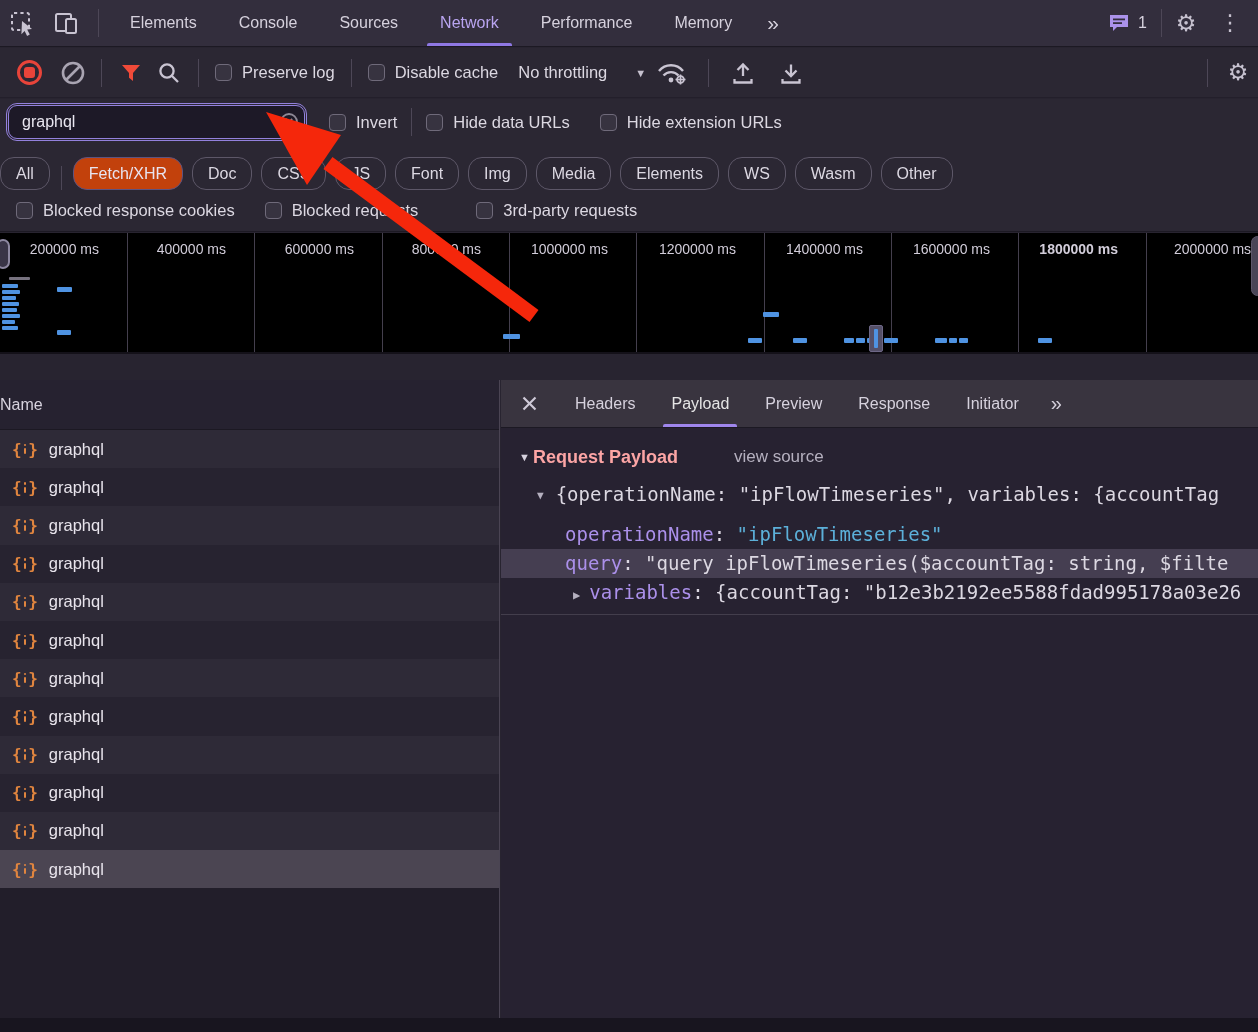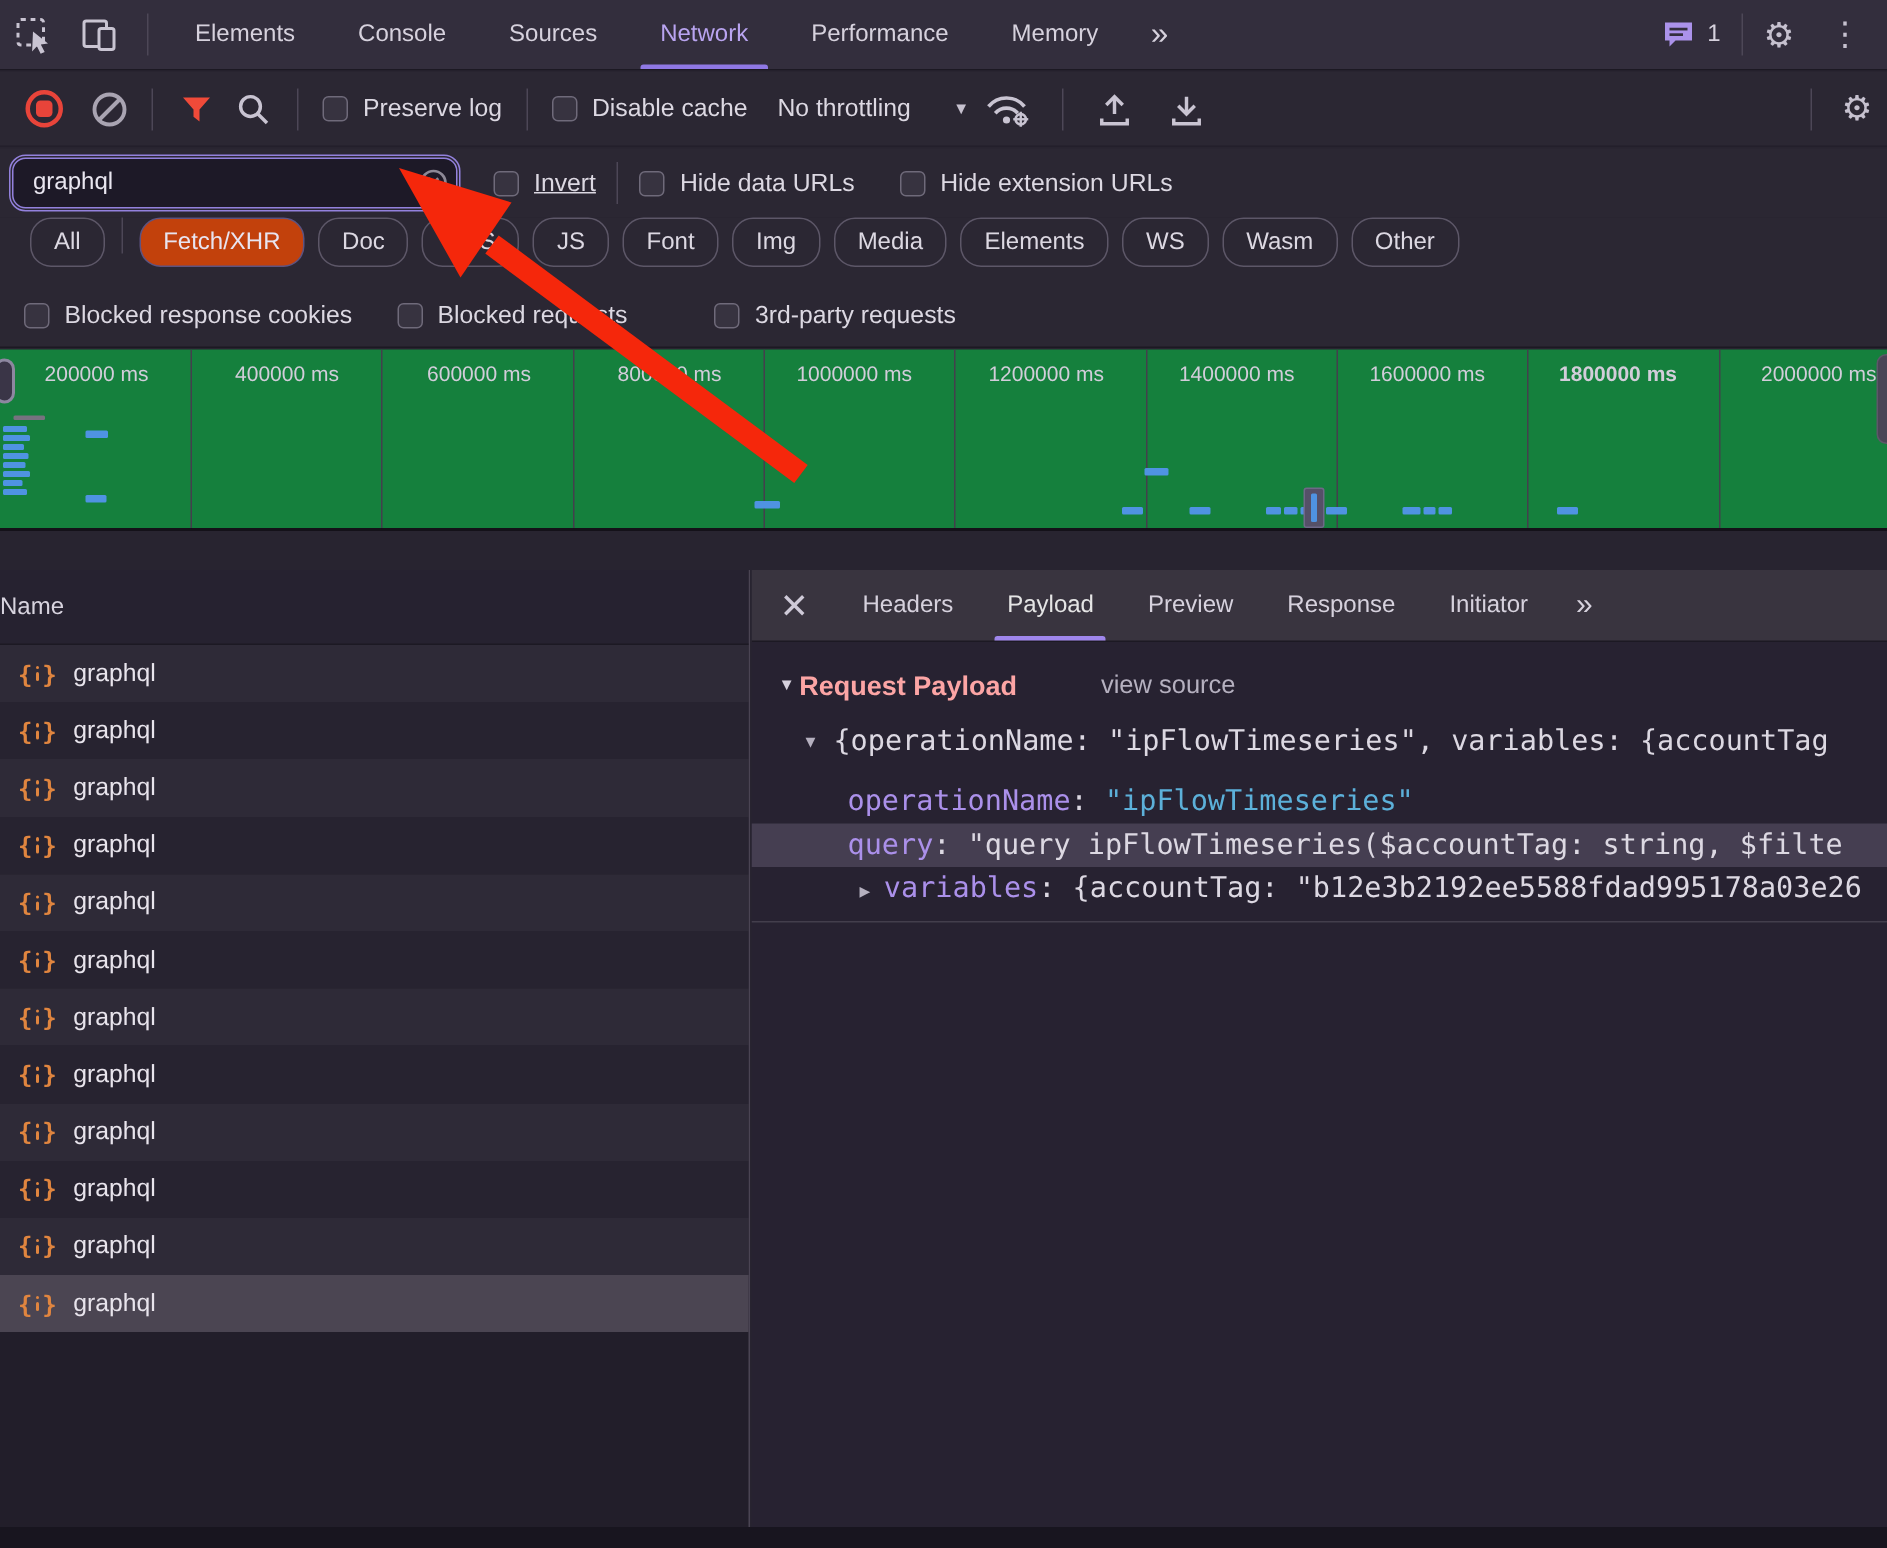--- a/index.html
+++ b/index.html
@@ -56,38 +56,38 @@
     background: #2b2733; display: flex; align-items: center;
   }
   .filterbox { position: relative; width: 297px; height: 34px; margin-left: 8px;
     background: #1d1927; border: 1px solid #9381dd; outline: 1px solid #9381dd;
     outline-offset: 1px; border-radius: 9px; display: flex; align-items: center; }
   .filterbox input { flex: 1; background: transparent; border: none; outline: none;
     color: #e9e6f0; font-size: 16px; font-family: "Liberation Sans", sans-serif;
     padding: 0 6px 0 13px; min-width: 0; }
   .clearbtn { width: 30px; display: flex; align-items: center; justify-content: center; cursor: pointer; }
   .filterrow .vsep { margin: 0 14px; }
-  .frgroup { margin-left: 24px; text-decoration: underline; }
+  .frgroup { margin-left: 24px; }
 
   
   .chiprow { position: absolute; top: 145px; left: 0; right: 0; height: 45px;
-    background: #2b2733; display: flex; align-items: flex-start; gap: 9px; padding-left: 20px; }
+    background: #2b2733; display: flex; align-items: flex-end; gap: 9px; padding-left: 0; }
   .chip { height: 33px; padding: 0 15px; border: 1px solid #5d5768; border-radius: 14px;
     display: flex; align-items: center; font-size: 16px; color: #dcd8e2;
     background: transparent; cursor: pointer; white-space: nowrap; }
   .chip.active { background: #c2410c; border-color: #5d5380; color: #e8e4f0; }
 
   
   .cbrow { position: absolute; top: 190px; left: 0; right: 0; height: 42px;
     background: #2b2733; border-bottom: 1px solid #1c1923;
     display: flex; align-items: center; gap: 30px; padding-left: 16px; }
 
   
   .timeline { position: absolute; top: 233px; left: 0; right: 0; height: 121px;
-    background: #15803d; border-bottom: 2px solid #141119; overflow: hidden; cursor: pointer; }
+    background: #000000; border-bottom: 2px solid #141119; overflow: hidden; cursor: pointer; }
   .gl { position: absolute; top: 0; bottom: 0; width: 1px; background: #443f4d; }
   .tick { position: absolute; top: 8px; height: 20px; text-align: right;
     padding-right: 14px; font-size: 14px; color: #d2cdda; white-space: nowrap; overflow: hidden; }
   .wfbar { position: absolute; background: #4f93e2; border-radius: 1px; }
   .wfbar.gray { background: #77727f; }
   .wfmarker { position: absolute; background: #555068; border: 1px solid #6e6887; border-radius: 2px; }
   .grip { position: absolute; left: -4px; top: 6px; width: 14px; height: 30px;
     border: 2px solid #8d87a0; border-radius: 7px; background: #3a3547; }
   .scrollnub { position: absolute; right: -6px; top: 3px; width: 13px; height: 60px;
     border-radius: 7px; background: #4a4556; border: 1px solid #5d5769; }

